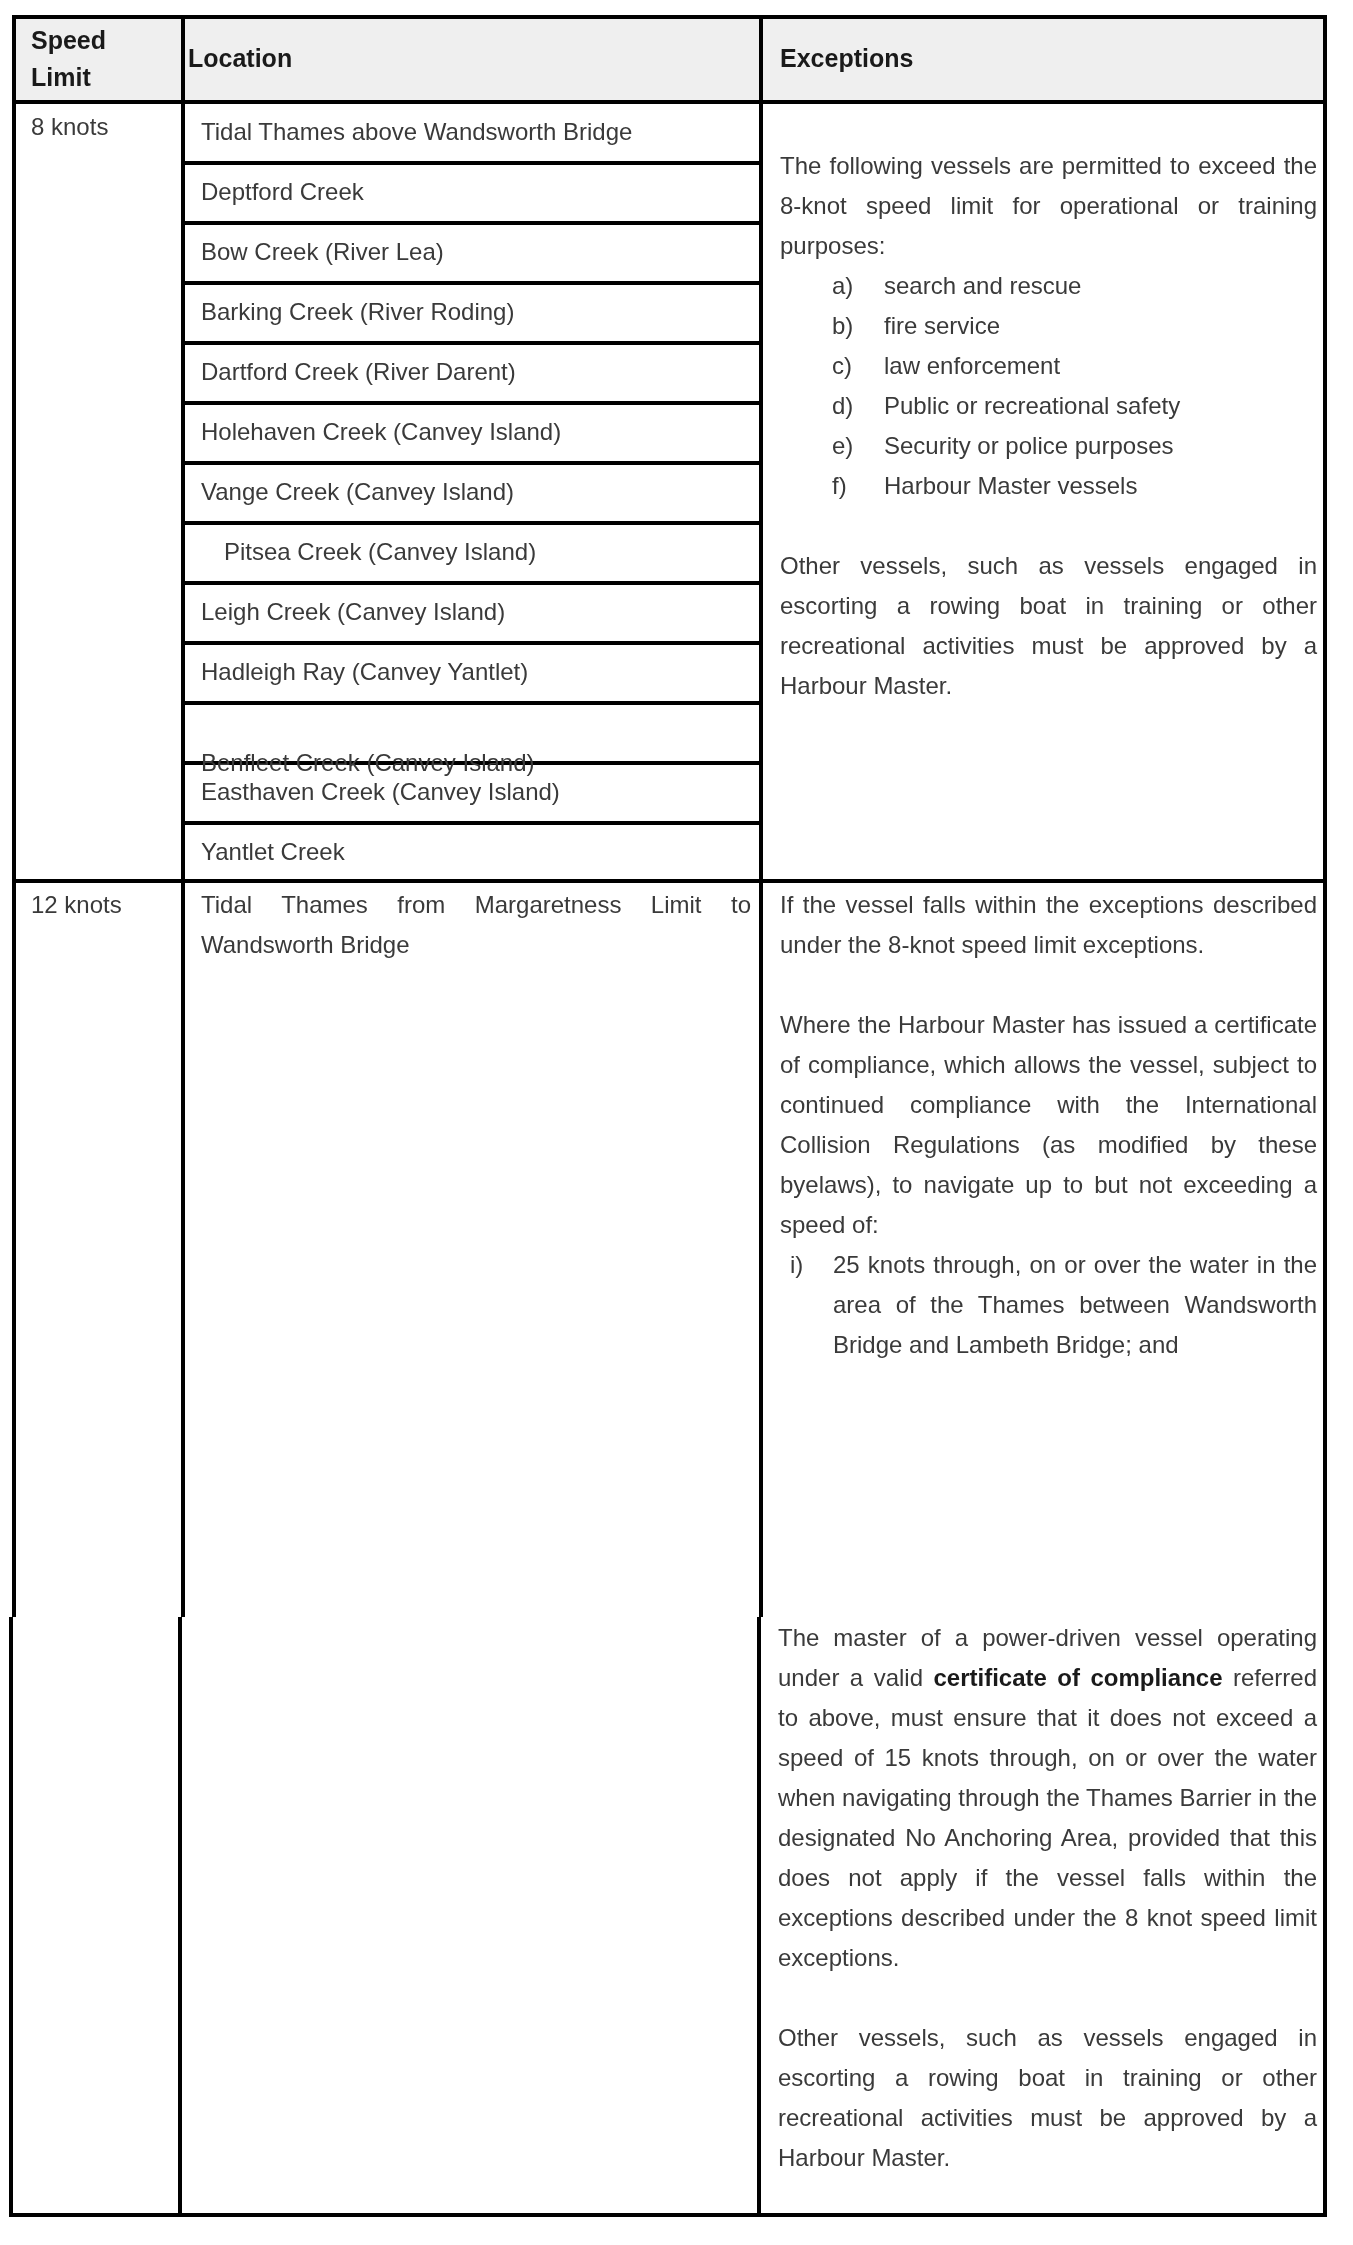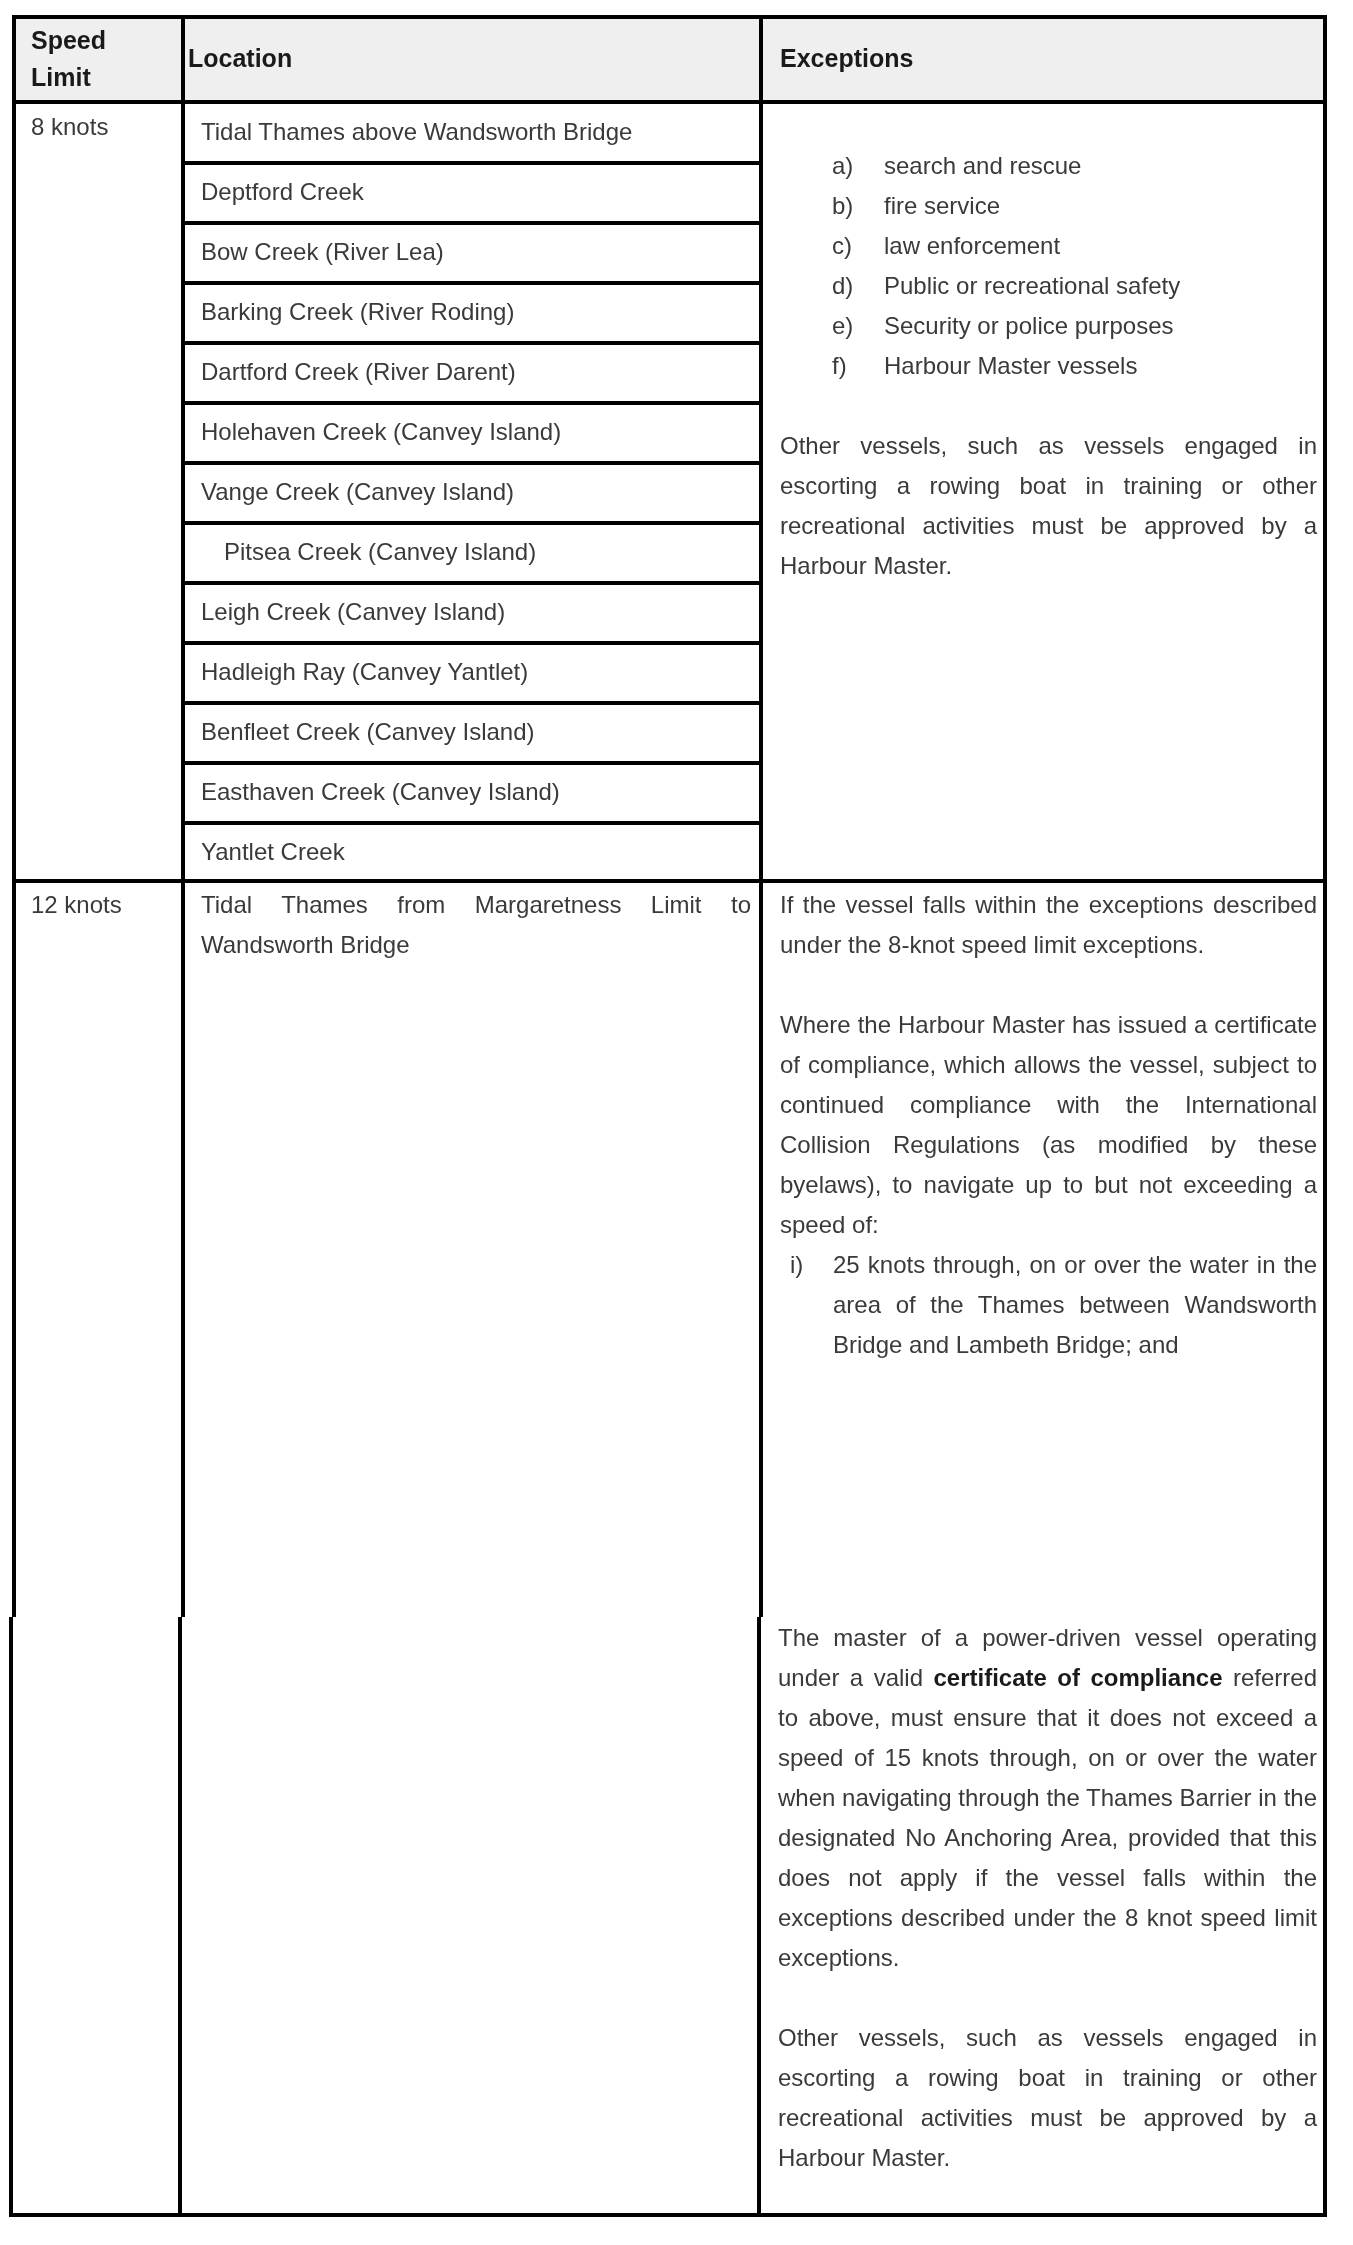--- a/index.html
+++ b/index.html
@@ -67,25 +67,26 @@
     <div class="loc" style="top:112px;">Tidal Thames above Wandsworth Bridge</div>
     <div class="loc" style="top:172px;">Deptford Creek</div>
     <div class="loc" style="top:232px;">Bow Creek (River Lea)</div>
     <div class="loc" style="top:292px;">Barking Creek (River Roding)</div>
     <div class="loc" style="top:352px;">Dartford Creek (River Darent)</div>
     <div class="loc" style="top:412px;">Holehaven Creek (Canvey Island)</div>
     <div class="loc" style="top:472px;">Vange Creek (Canvey Island)</div>
     <div class="loc" style="top:532px;margin-left:23px;">Pitsea Creek (Canvey Island)</div>
     <div class="loc" style="top:592px;">Leigh Creek (Canvey Island)</div>
     <div class="loc" style="top:652px;">Hadleigh Ray (Canvey Yantlet)</div>
-    <div class="loc" style="top:712px;">Benfleet Creek (Canvey Island)</div>
+    <div class="loc" style="top:743px;">Benfleet Creek (Canvey Island)</div>
     <div class="loc" style="top:772px;">Easthaven Creek (Canvey Island)</div>
     <div class="loc" style="top:832px;">Yantlet Creek</div>
 
     <div class="cell-text just" style="left:780px; top:146px; width:537px;">
+      <p>The following vessels are permitted to exceed the 8-knot speed limit for operational or training purposes:</p>
       <ul class="list" style="margin-left:52px;">
         <li style="padding-left:52px;"><span class="mk" style="left:0;">a)</span><span>search and rescue</span></li>
         <li style="padding-left:52px;"><span class="mk" style="left:0;">b)</span><span>fire service</span></li>
         <li style="padding-left:52px;"><span class="mk" style="left:0;">c)</span><span>law enforcement</span></li>
         <li style="padding-left:52px;"><span class="mk" style="left:0;">d)</span><span>Public or recreational safety</span></li>
         <li style="padding-left:52px;"><span class="mk" style="left:0;">e)</span><span>Security or police purposes</span></li>
         <li style="padding-left:52px;"><span class="mk" style="left:0;">f)</span><span>Harbour Master vessels</span></li>
       </ul>
       <p style="margin-top:40px;">Other vessels, such as vessels engaged in escorting a rowing boat in training or other recreational activities must be approved by a Harbour Master.</p>
     </div>

